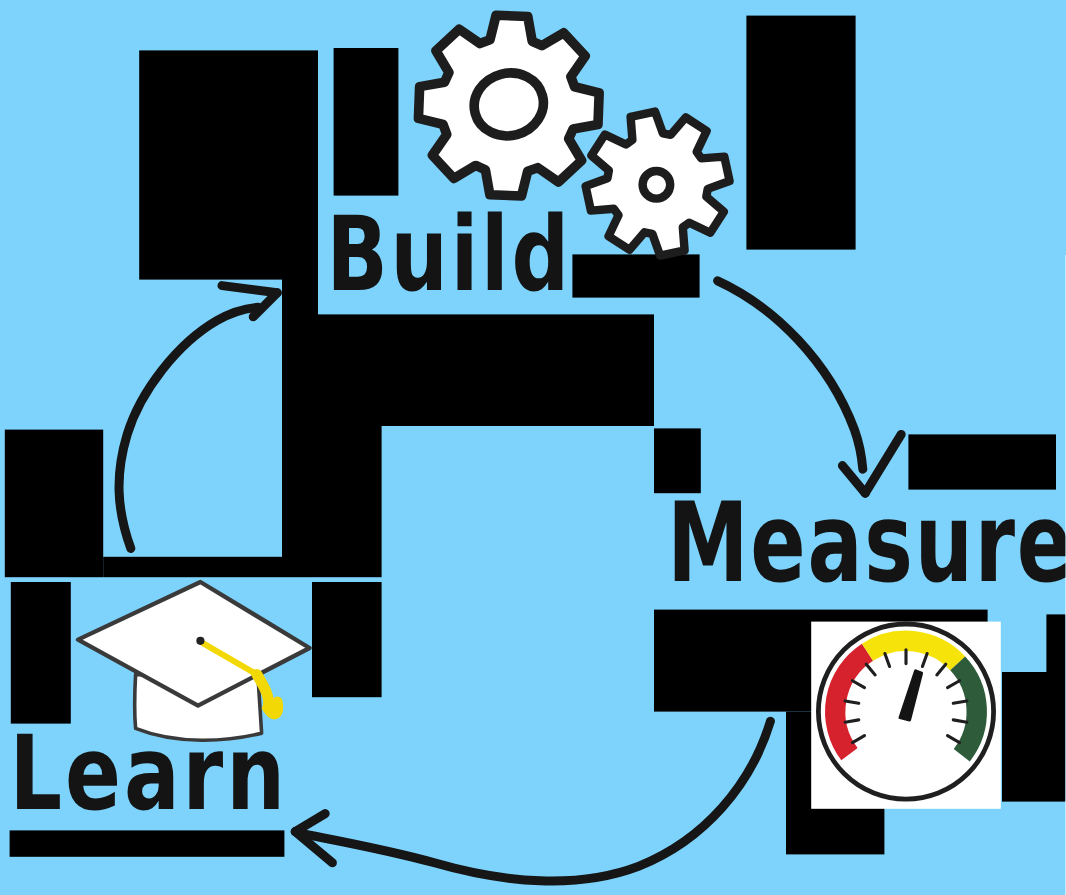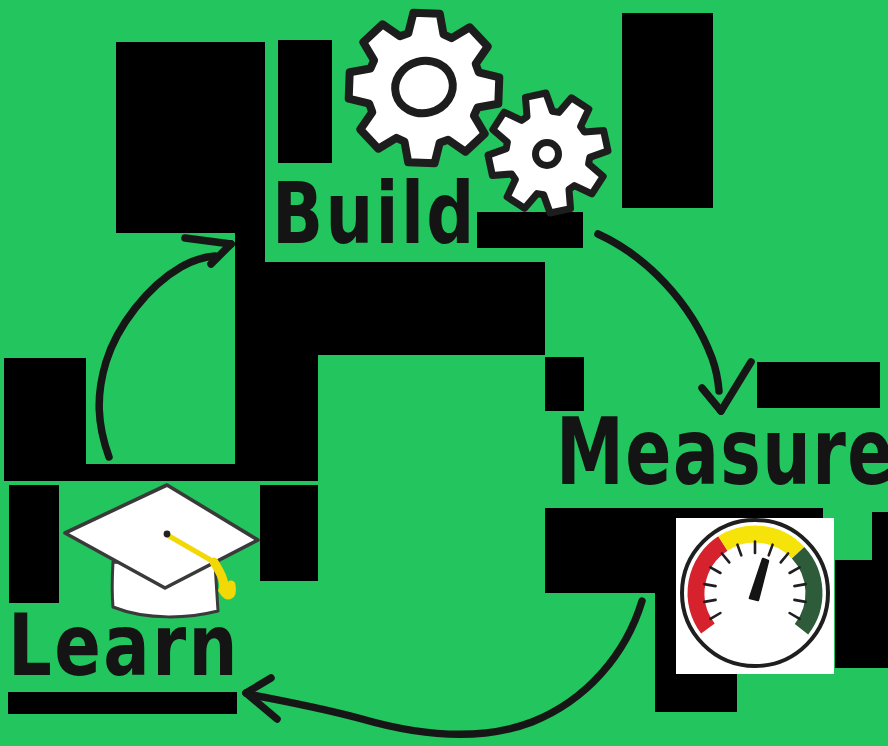--- a/index.html
+++ b/index.html
@@ -1,16 +1,16 @@
 <!DOCTYPE html>
 <html><head>
 <meta charset="utf-8">
 <style>
   html,body{margin:0;padding:0;background:#ffffff;}
-  #stage{position:relative;width:888px;height:746px;background:#22c55e;overflow:hidden;
+  #stage{position:relative;width:888px;height:746px;background:#7dd3fc;overflow:hidden;
          font-family:"DejaVu Sans", sans-serif;}
   #art{position:absolute;left:0;top:0;}
   .label{position:absolute;font-weight:700;color:#141414;line-height:1;
          transform-origin:0 0;white-space:nowrap;letter-spacing:3px;}
   #build-label{left:272px;top:170px;font-size:86px;transform:scale(.78,1);}
   #measure-label{left:556px;top:407px;font-size:92px;letter-spacing:2px;transform:scale(.74,1);}
   #learn-label{left:8px;top:602px;font-size:86px;transform:scale(.80,1);}
 </style>
 </head>
 <body>

